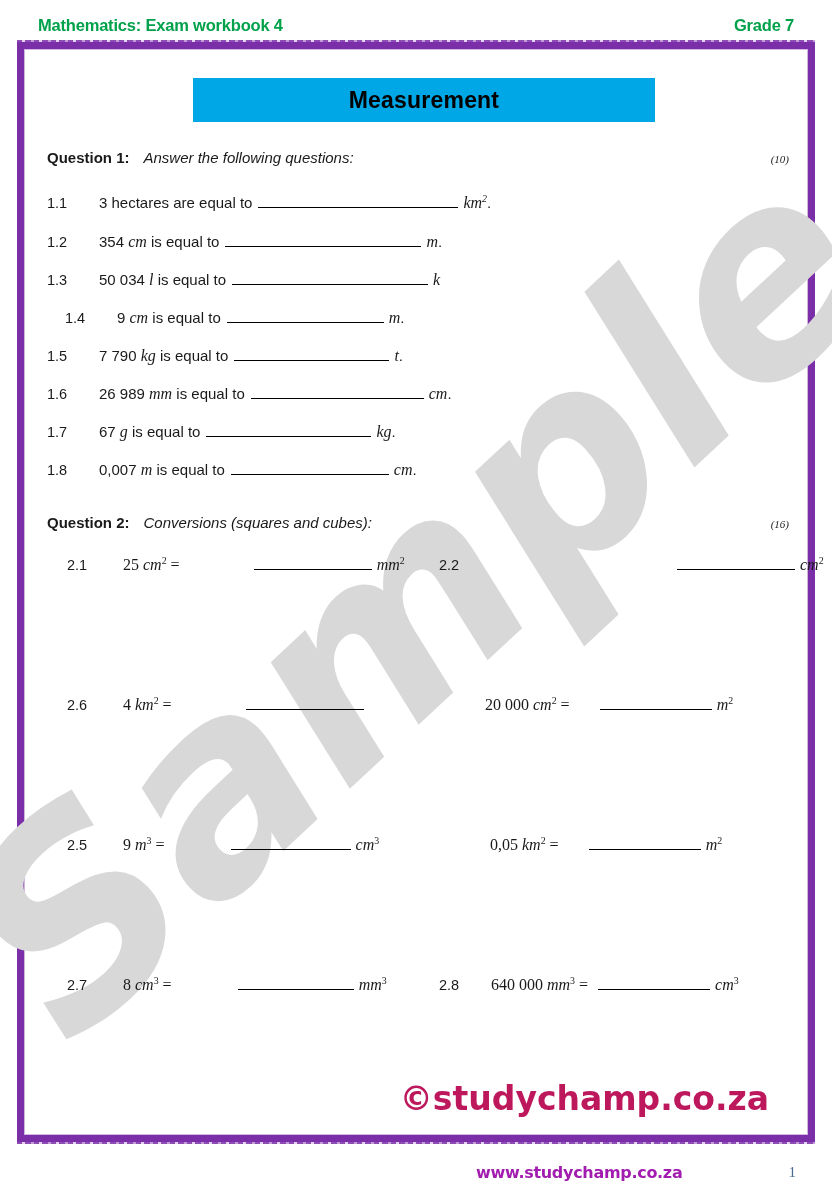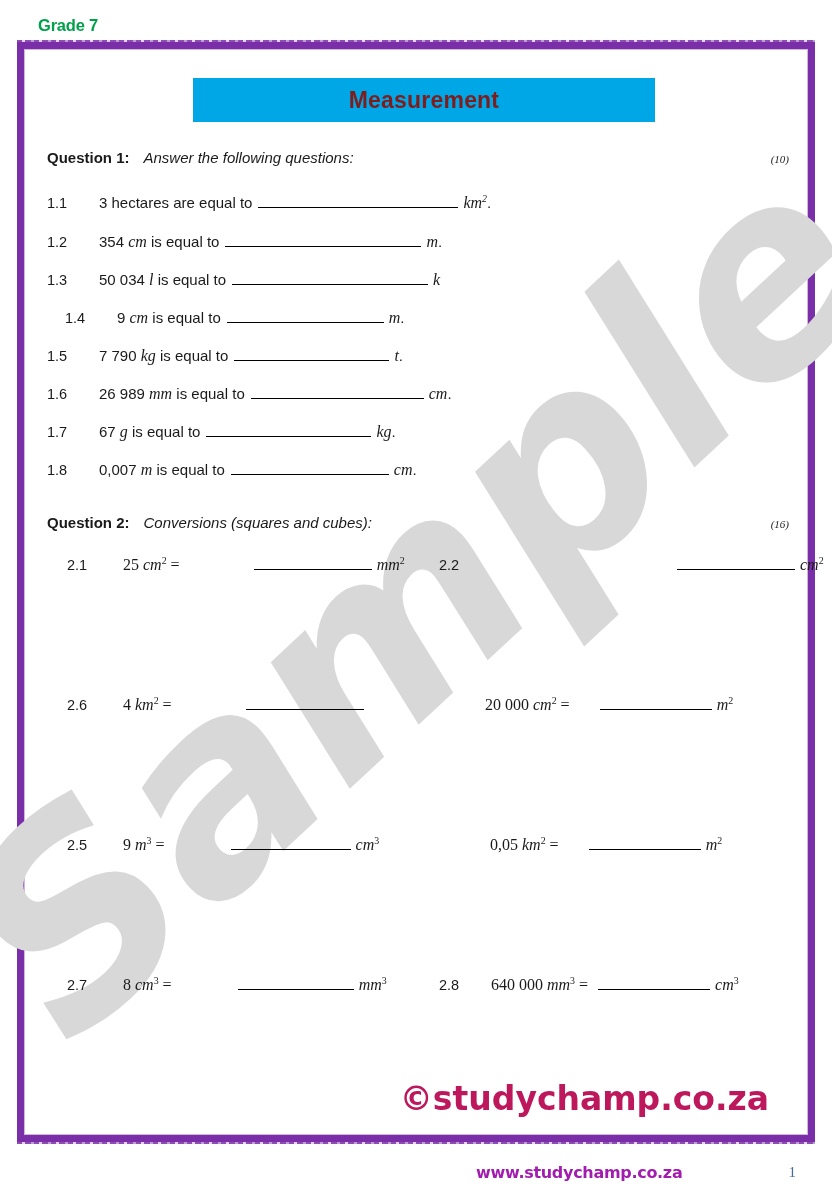--- a/index.html
+++ b/index.html
@@ -109,21 +109,21 @@
     top: 29px;
     width: 462px;
     height: 44px;
     background: #00a7e6;
     display: flex;
     align-items: center;
     justify-content: center;
     z-index: 3;
   }
   .banner-text {
-    color: #7f1d1d;
+    color: #000000;
     font-weight: bold;
     font-size: 23px;
     letter-spacing: 0.2px;
   }
 
   
   .content {
     position: absolute;
     left: 0;
     top: 8px;
@@ -248,20 +248,21 @@
     right: 36px;
     font-family: "Liberation Serif", serif;
     font-size: 15px;
     color: #4b6a8f;
   }
 </style>
 </head>
 <body>
 
 <div class="page-header">
+  <div class="hdr-left">Mathematics: Exam workbook 4</div>
   <div class="hdr-right">Grade 7</div>
 </div>
 
 <div class="frame">
   <div class="frame-inner-edge"></div>
 </div>
 <div class="frame-rough-t"></div>
 <div class="frame-rough-b"></div>
 
 <div class="wm-sample">Sample</div>

